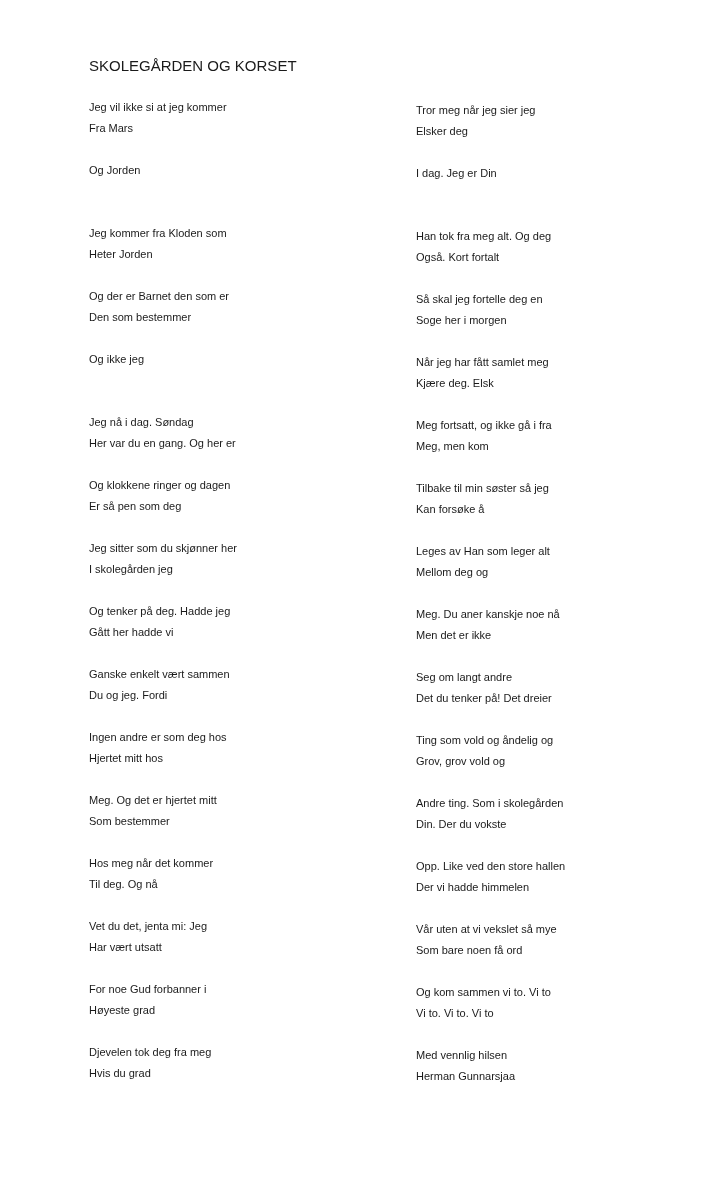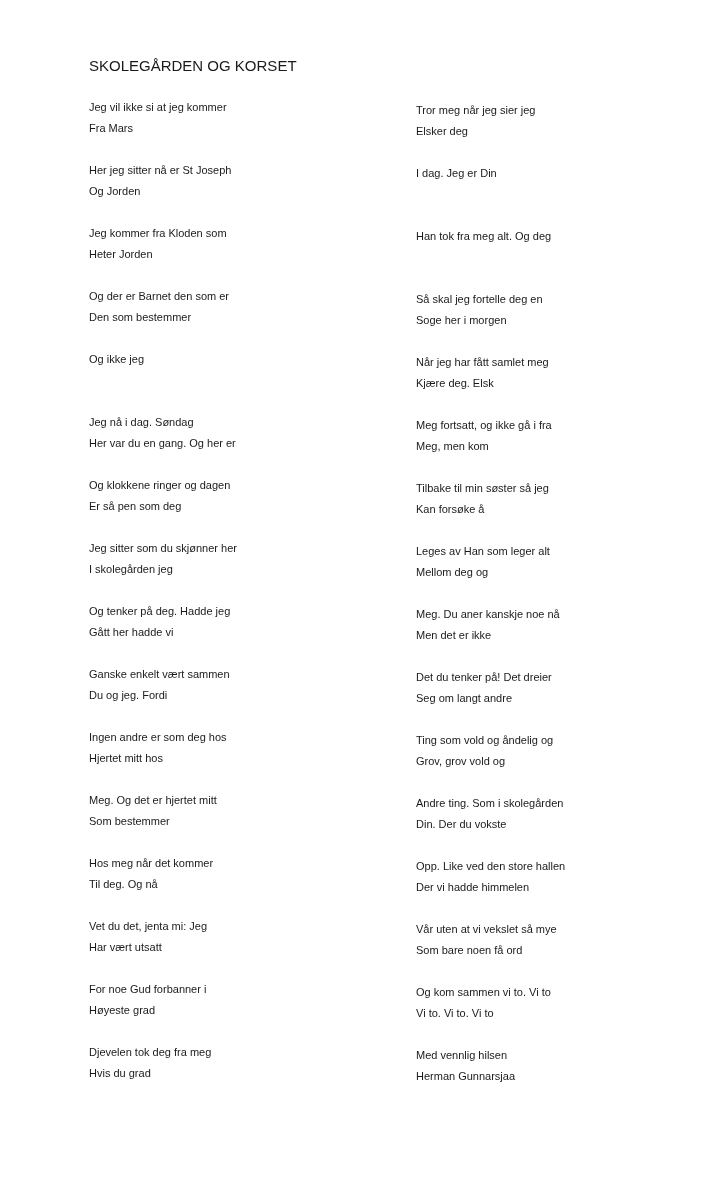--- a/index.html
+++ b/index.html
@@ -23,21 +23,20 @@
 <body>
 
 <div class="title">SKOLEGÅRDEN OG KORSET</div>
 
 <div class="col left">
   <div class="stanza">
       <span class="line">Jeg vil ikke si at jeg kommer</span>
       <span class="line">Fra Mars</span>
     </div>
   <div class="stanza">
-      <span class="line">Her jeg sitter nå er St Joseph</span>
       <span class="line">Og Jorden</span>
     </div>
   <div class="stanza">
       <span class="line">Jeg kommer fra Kloden som</span>
       <span class="line">Heter Jorden</span>
     </div>
   <div class="stanza">
       <span class="line">Og der er Barnet den som er</span>
       <span class="line">Den som bestemmer</span>
     </div>
@@ -95,20 +94,21 @@
   <div class="stanza">
       <span class="line">Tror meg når jeg sier jeg</span>
       <span class="line">Elsker deg</span>
     </div>
   <div class="stanza">
       <span class="line">I dag. Jeg er Din</span>
       <span class="line"></span>
     </div>
   <div class="stanza">
       <span class="line">Han tok fra meg alt. Og deg</span>
+      <span class="line">Også. Kort fortalt</span>
     </div>
   <div class="stanza">
       <span class="line">Så skal jeg fortelle deg en</span>
       <span class="line">Soge her i morgen</span>
     </div>
   <div class="stanza">
       <span class="line">Når jeg har fått samlet meg</span>
       <span class="line">Kjære deg. Elsk</span>
     </div>
   <div class="stanza">
@@ -121,22 +121,22 @@
     </div>
   <div class="stanza">
       <span class="line">Leges av Han som leger alt</span>
       <span class="line">Mellom deg og</span>
     </div>
   <div class="stanza">
       <span class="line">Meg. Du aner kanskje noe nå</span>
       <span class="line">Men det er ikke</span>
     </div>
   <div class="stanza">
+      <span class="line">Seg om langt andre</span>
       <span class="line">Det du tenker på! Det dreier</span>
-      <span class="line">Seg om langt andre</span>
     </div>
   <div class="stanza">
       <span class="line">Ting som vold og åndelig og</span>
       <span class="line">Grov, grov vold og</span>
     </div>
   <div class="stanza">
       <span class="line">Andre ting. Som i skolegården</span>
       <span class="line">Din. Der du vokste</span>
     </div>
   <div class="stanza">

